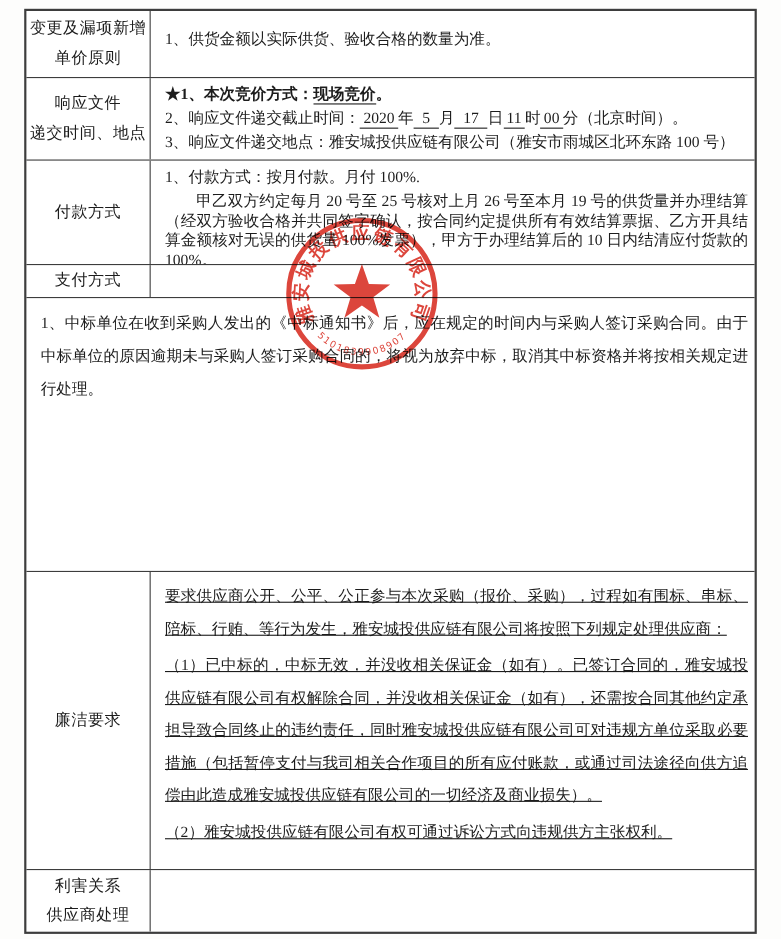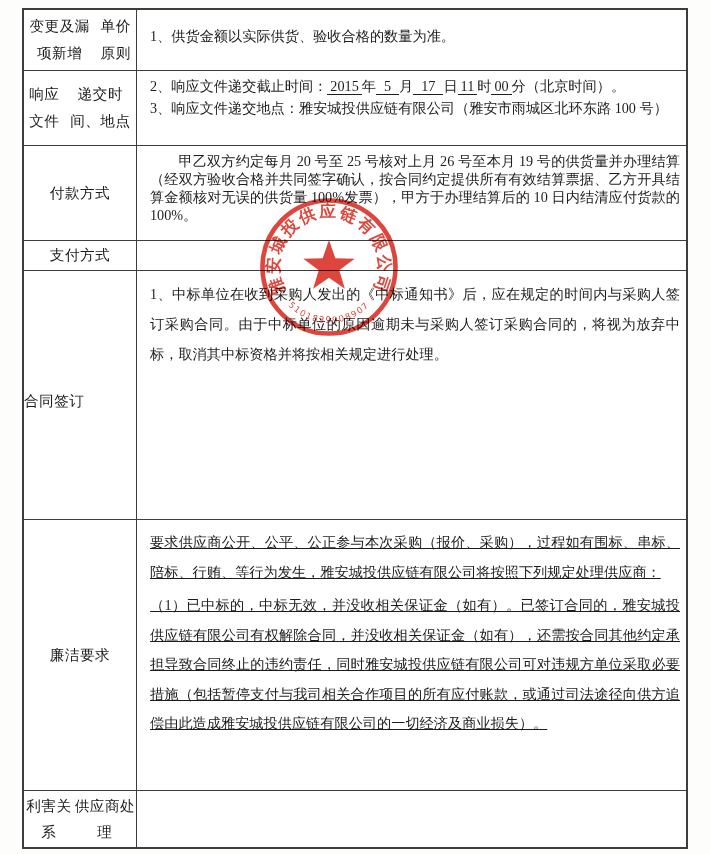--- a/index.html
+++ b/index.html
@@ -14,21 +14,21 @@
   .doc-table {
     position:absolute; left:22px; top:8px; width:666px;
     border:2px solid #3d3d3d;
     background:#fff;
   }
   .row { display:flex; border-bottom:1px solid #3d3d3d; overflow:hidden; }
   .row:last-child { border-bottom:none; }
   .lab {
     width:113px; flex:0 0 113px;
     border-right:1px solid #3d3d3d;
-    display:flex; flex-direction:row; align-items:center; justify-content:center;
+    display:flex; flex-direction:column; align-items:center; justify-content:center;
     font-size:14.6px; line-height:27px; text-align:center;
     letter-spacing:.5px;
   }
   .con {
     flex:1; padding:3px 2px 0 9px;
     font-size:14.2px; line-height:19px;
     text-align:justify; overflow:hidden;
   }
   .con p { margin:4px; }
   
@@ -74,56 +74,56 @@
       <p>1、供货金额以实际供货、验收合格的数量为准。</p>
     </div>
   </div>
 
   <div class="row r2">
     <div class="lab">
       <span>响应文件</span>
       <span>递交时间、地点</span>
     </div>
     <div class="con">
-      <p><span>2、响应文件递交截止时间：</span><span class="blank">2015</span><span>年</span><span class="blank wide">5</span><span>月</span><span class="blank wide">17</span><span>日</span><span class="blank">11</span><span>时</span><span class="blank">00</span><span>分（北京时间）。</span></p>
+      <p class="bold"><span>★1、本次竞价方式：</span><span class="u">现场竞价</span><span>。</span></p>
+      <p><span>2、响应文件递交截止时间：</span><span class="blank">2020</span><span>年</span><span class="blank wide">5</span><span>月</span><span class="blank wide">17</span><span>日</span><span class="blank">11</span><span>时</span><span class="blank">00</span><span>分（北京时间）。</span></p>
       <p>3、响应文件递交地点：雅安城投供应链有限公司（雅安市雨城区北环东路 100 号）</p>
     </div>
   </div>
 
   <div class="row r3">
     <div class="lab">
       <span>付款方式</span>
     </div>
     <div class="con">
+      <p>1、付款方式：按月付款。月付 100%.</p>
       <p class="indent">甲乙双方约定每月 20 号至 25 号核对上月 26 号至本月 19 号的供货量并办理结算（经双方验收合格并共同签字确认，按合同约定提供所有有效结算票据、乙方开具结算金额核对无误的供货量 100%发票），甲方于办理结算后的 10 日内结清应付货款的 100%。</p>
     </div>
   </div>
 
   <div class="row r4">
     <div class="lab">
       <span>支付方式</span>
     </div>
   </div>
 
   <div class="row r5">
-    <div class="lab">
-      <span>合同签订</span>
-    </div>
     <div class="con">
       <p>1、中标单位在收到采购人发出的《中标通知书》后，应在规定的时间内与采购人签订采购合同。由于中标单位的原因逾期未与采购人签订采购合同的，将视为放弃中标，取消其中标资格并将按相关规定进行处理。</p>
     </div>
   </div>
 
   <div class="row r6">
     <div class="lab">
       <span>廉洁要求</span>
     </div>
     <div class="con">
       <p>要求供应商公开、公平、公正参与本次采购（报价、采购），过程如有围标、串标、陪标、行贿、等行为发生，雅安城投供应链有限公司将按照下列规定处理供应商：</p>
       <p>（1）已中标的，中标无效，并没收相关保证金（如有）。已签订合同的，雅安城投供应链有限公司有权解除合同，并没收相关保证金（如有），还需按合同其他约定承担导致合同终止的违约责任，同时雅安城投供应链有限公司可对违规方单位采取必要措施（包括暂停支付与我司相关合作项目的所有应付账款，或通过司法途径向供方追偿由此造成雅安城投供应链有限公司的一切经济及商业损失）。</p>
+      <p>（2）雅安城投供应链有限公司有权可通过诉讼方式向违规供方主张权利。</p>
     </div>
   </div>
 
   <div class="row r7">
     <div class="lab">
       <span>利害关系</span>
       <span>供应商处理</span>
     </div>
   </div>
 

